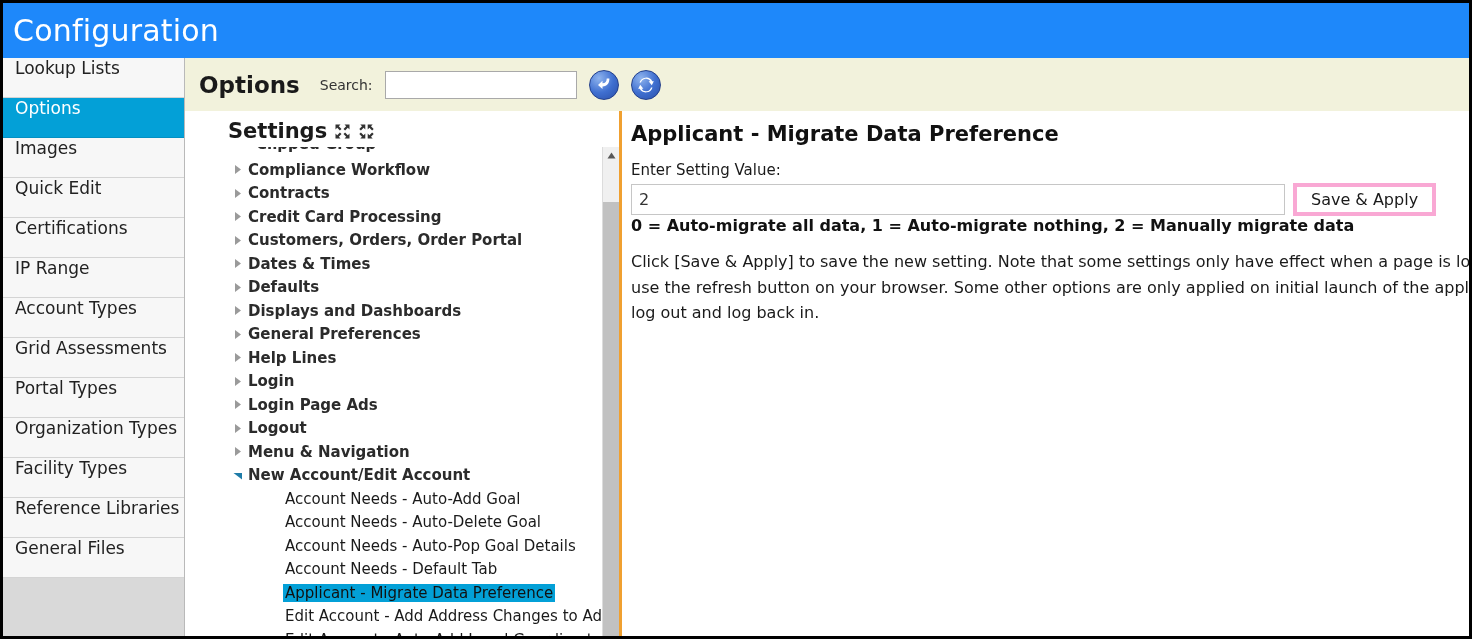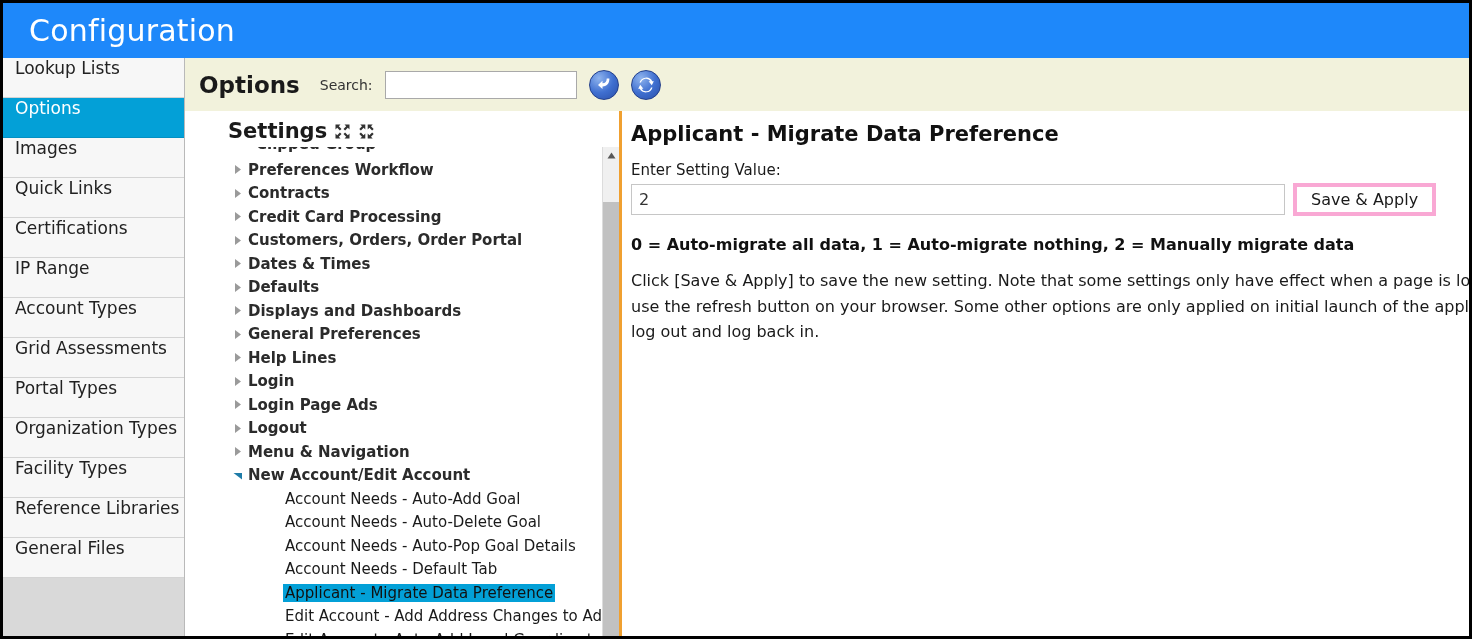--- a/index.html
+++ b/index.html
@@ -16,21 +16,21 @@
     background: #ffffff;
     overflow: hidden;
   }
 
   
   .titlebar {
     height: 55px;
     background: #1e88fa;
     display: flex;
     align-items: center;
-    padding-left: 26px;
+    padding-left: 10px;
   }
   .titlebar .title {
     color: #ffffff;
     font-size: 30px;
     font-weight: 400;
     letter-spacing: 0.2px;
     line-height: 34px;
   }
 
   
@@ -269,21 +269,20 @@
     padding: 0 14px;
     border: 4px solid #f9a8d4;
     background: #ffffff;
     font-size: 16px;
     color: #1a1a1a;
     cursor: pointer;
     font-family: "DejaVu Sans", "Liberation Sans", sans-serif;
     white-space: nowrap;
   }
   .legend {
-    margin-top: 19px;
     font-size: 16px;
     font-weight: bold;
     color: #111111;
     white-space: nowrap;
   }
   .help-text {
     margin-top: 14px;
     font-size: 16px;
     color: #1a1a1a;
     line-height: 1.6;
@@ -306,21 +305,21 @@
       <div class="side-item">
         <span>Lookup Lists</span>
       </div>
       <div class="side-item active">
         <span>Options</span>
       </div>
       <div class="side-item">
         <span>Images</span>
       </div>
       <div class="side-item">
-        <span>Quick Links</span>
+        <span>Quick Edit</span>
       </div>
       <div class="side-item">
         <span>Certifications</span>
       </div>
       <div class="side-item">
         <span>IP Range</span>
       </div>
       <div class="side-item">
         <span>Account Types</span>
       </div>
@@ -388,21 +387,21 @@
               <div class="tree-clip-top">
                 <span class="ghost">Clipped Group</span>
               </div>
 
               <div class="node">
                 <span class="arrow">
                   <svg width="8" height="9" viewBox="0 0 8 9">
                       <path d="M1 0 L7 4.5 L1 9 Z" fill="#9a9a9a"></path>
                     </svg>
                 </span>
-                <span class="label-group">Preferences Workflow</span>
+                <span class="label-group">Compliance Workflow</span>
               </div>
               <div class="node">
                 <span class="arrow">
                   <svg width="8" height="9" viewBox="0 0 8 9">
                       <path d="M1 0 L7 4.5 L1 9 Z" fill="#9a9a9a"></path>
                     </svg>
                 </span>
                 <span class="label-group">Contracts</span>
               </div>
               <div class="node">

